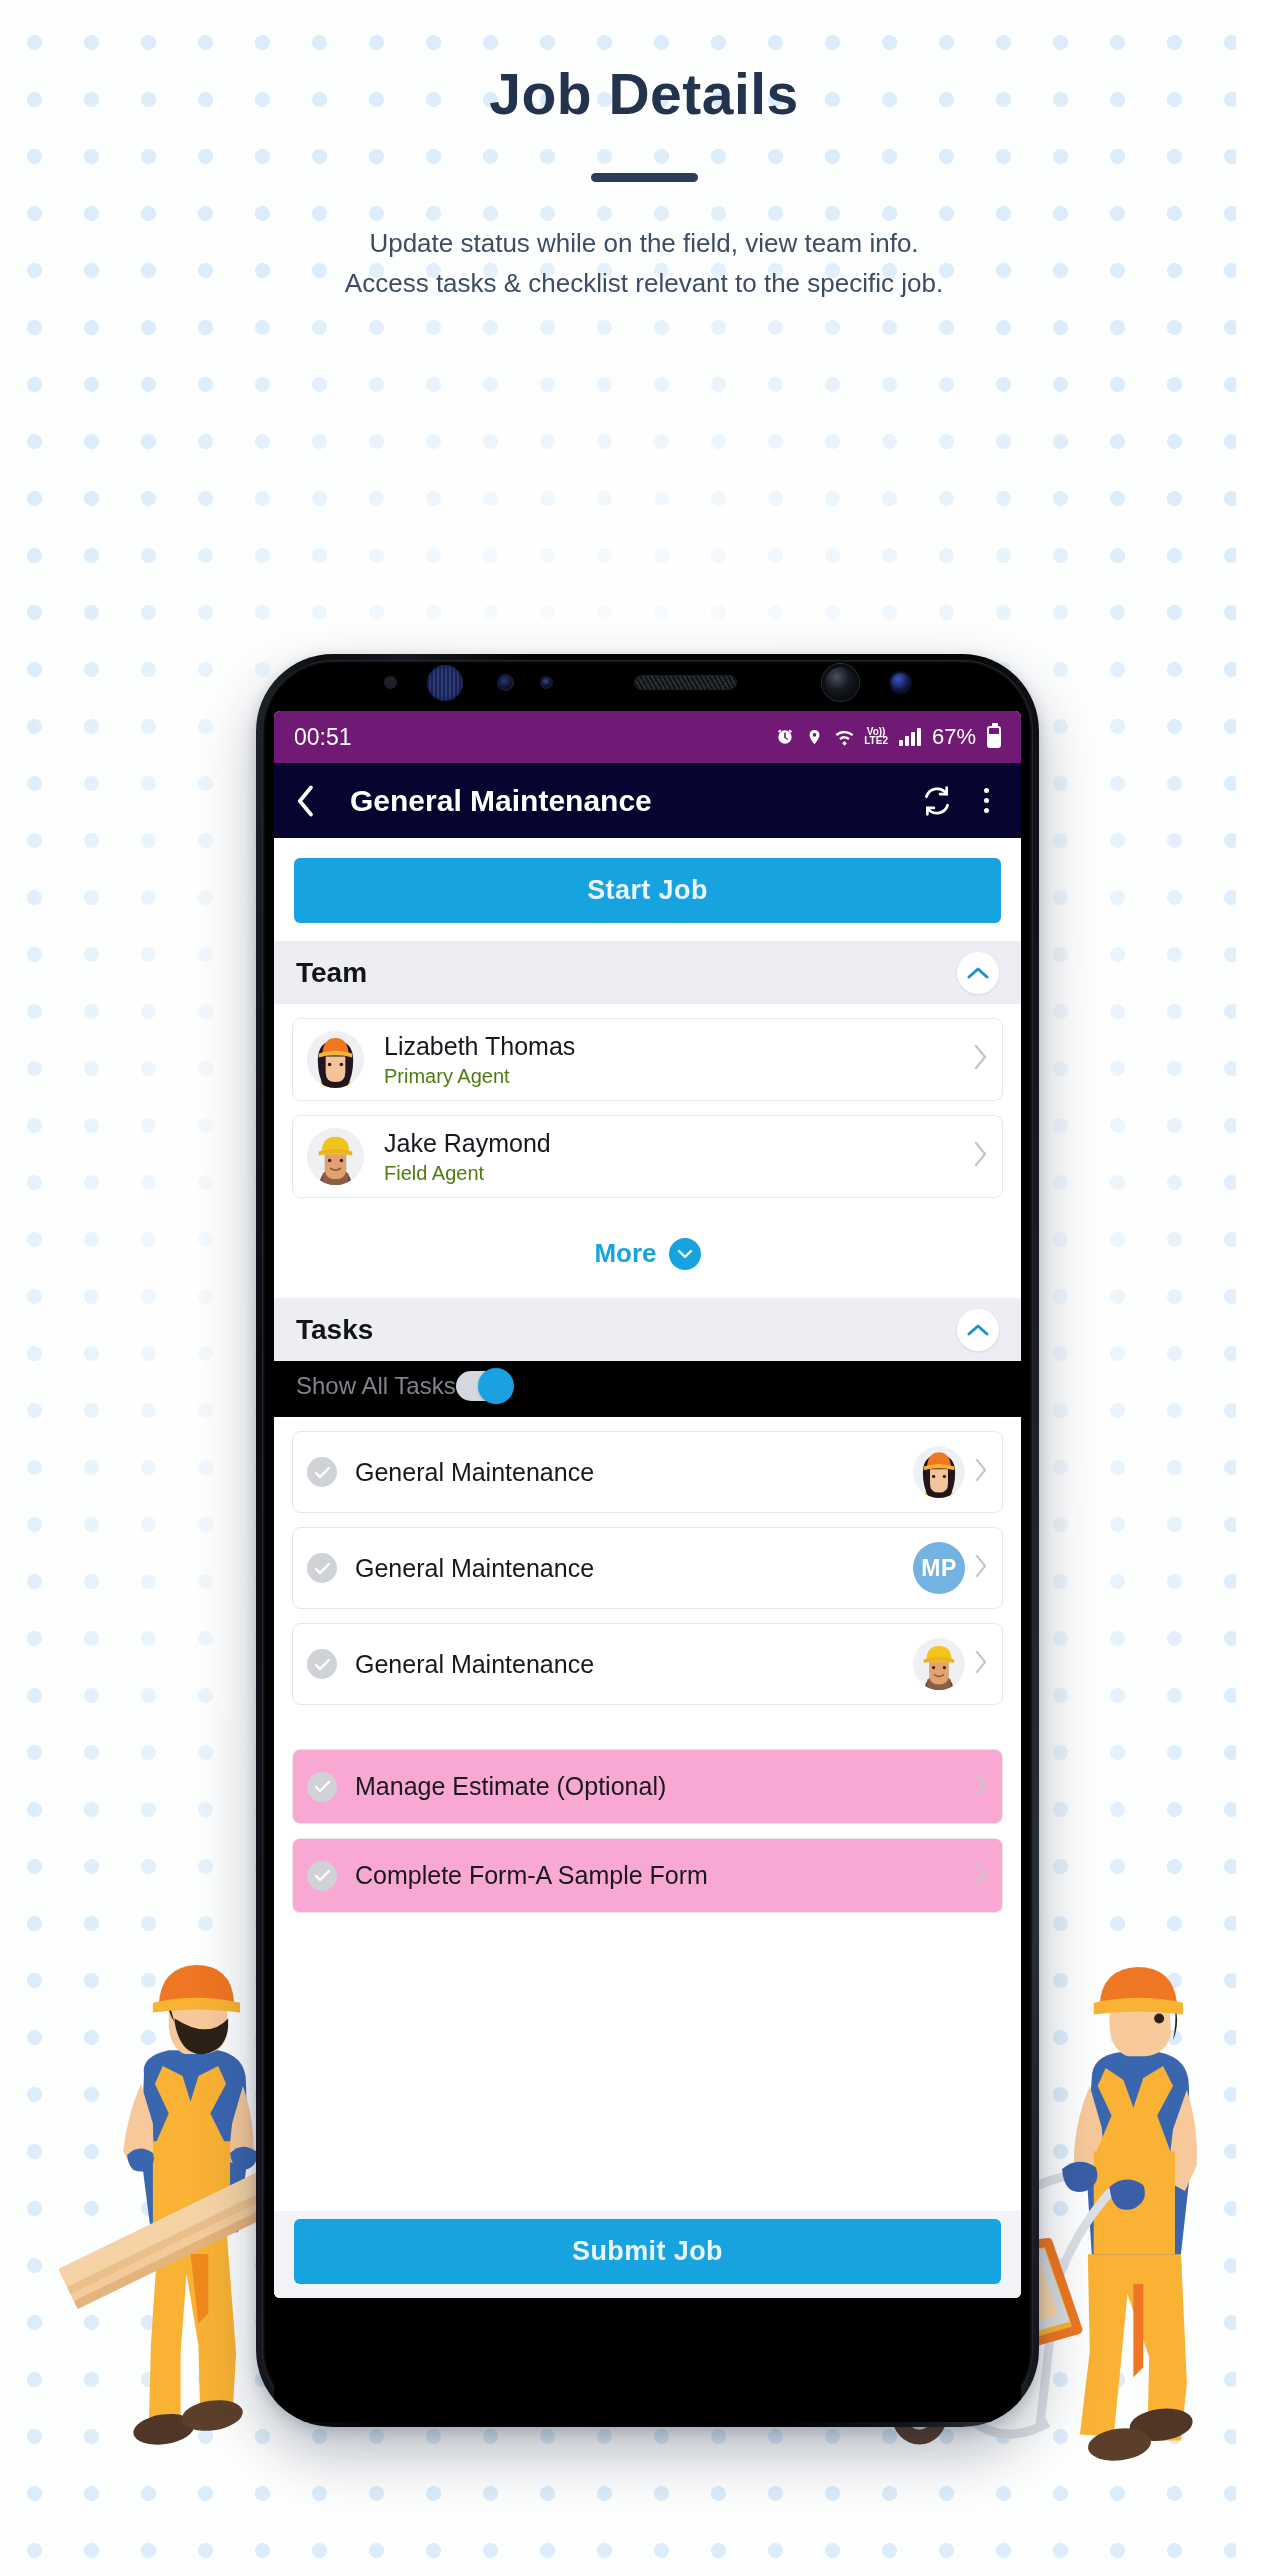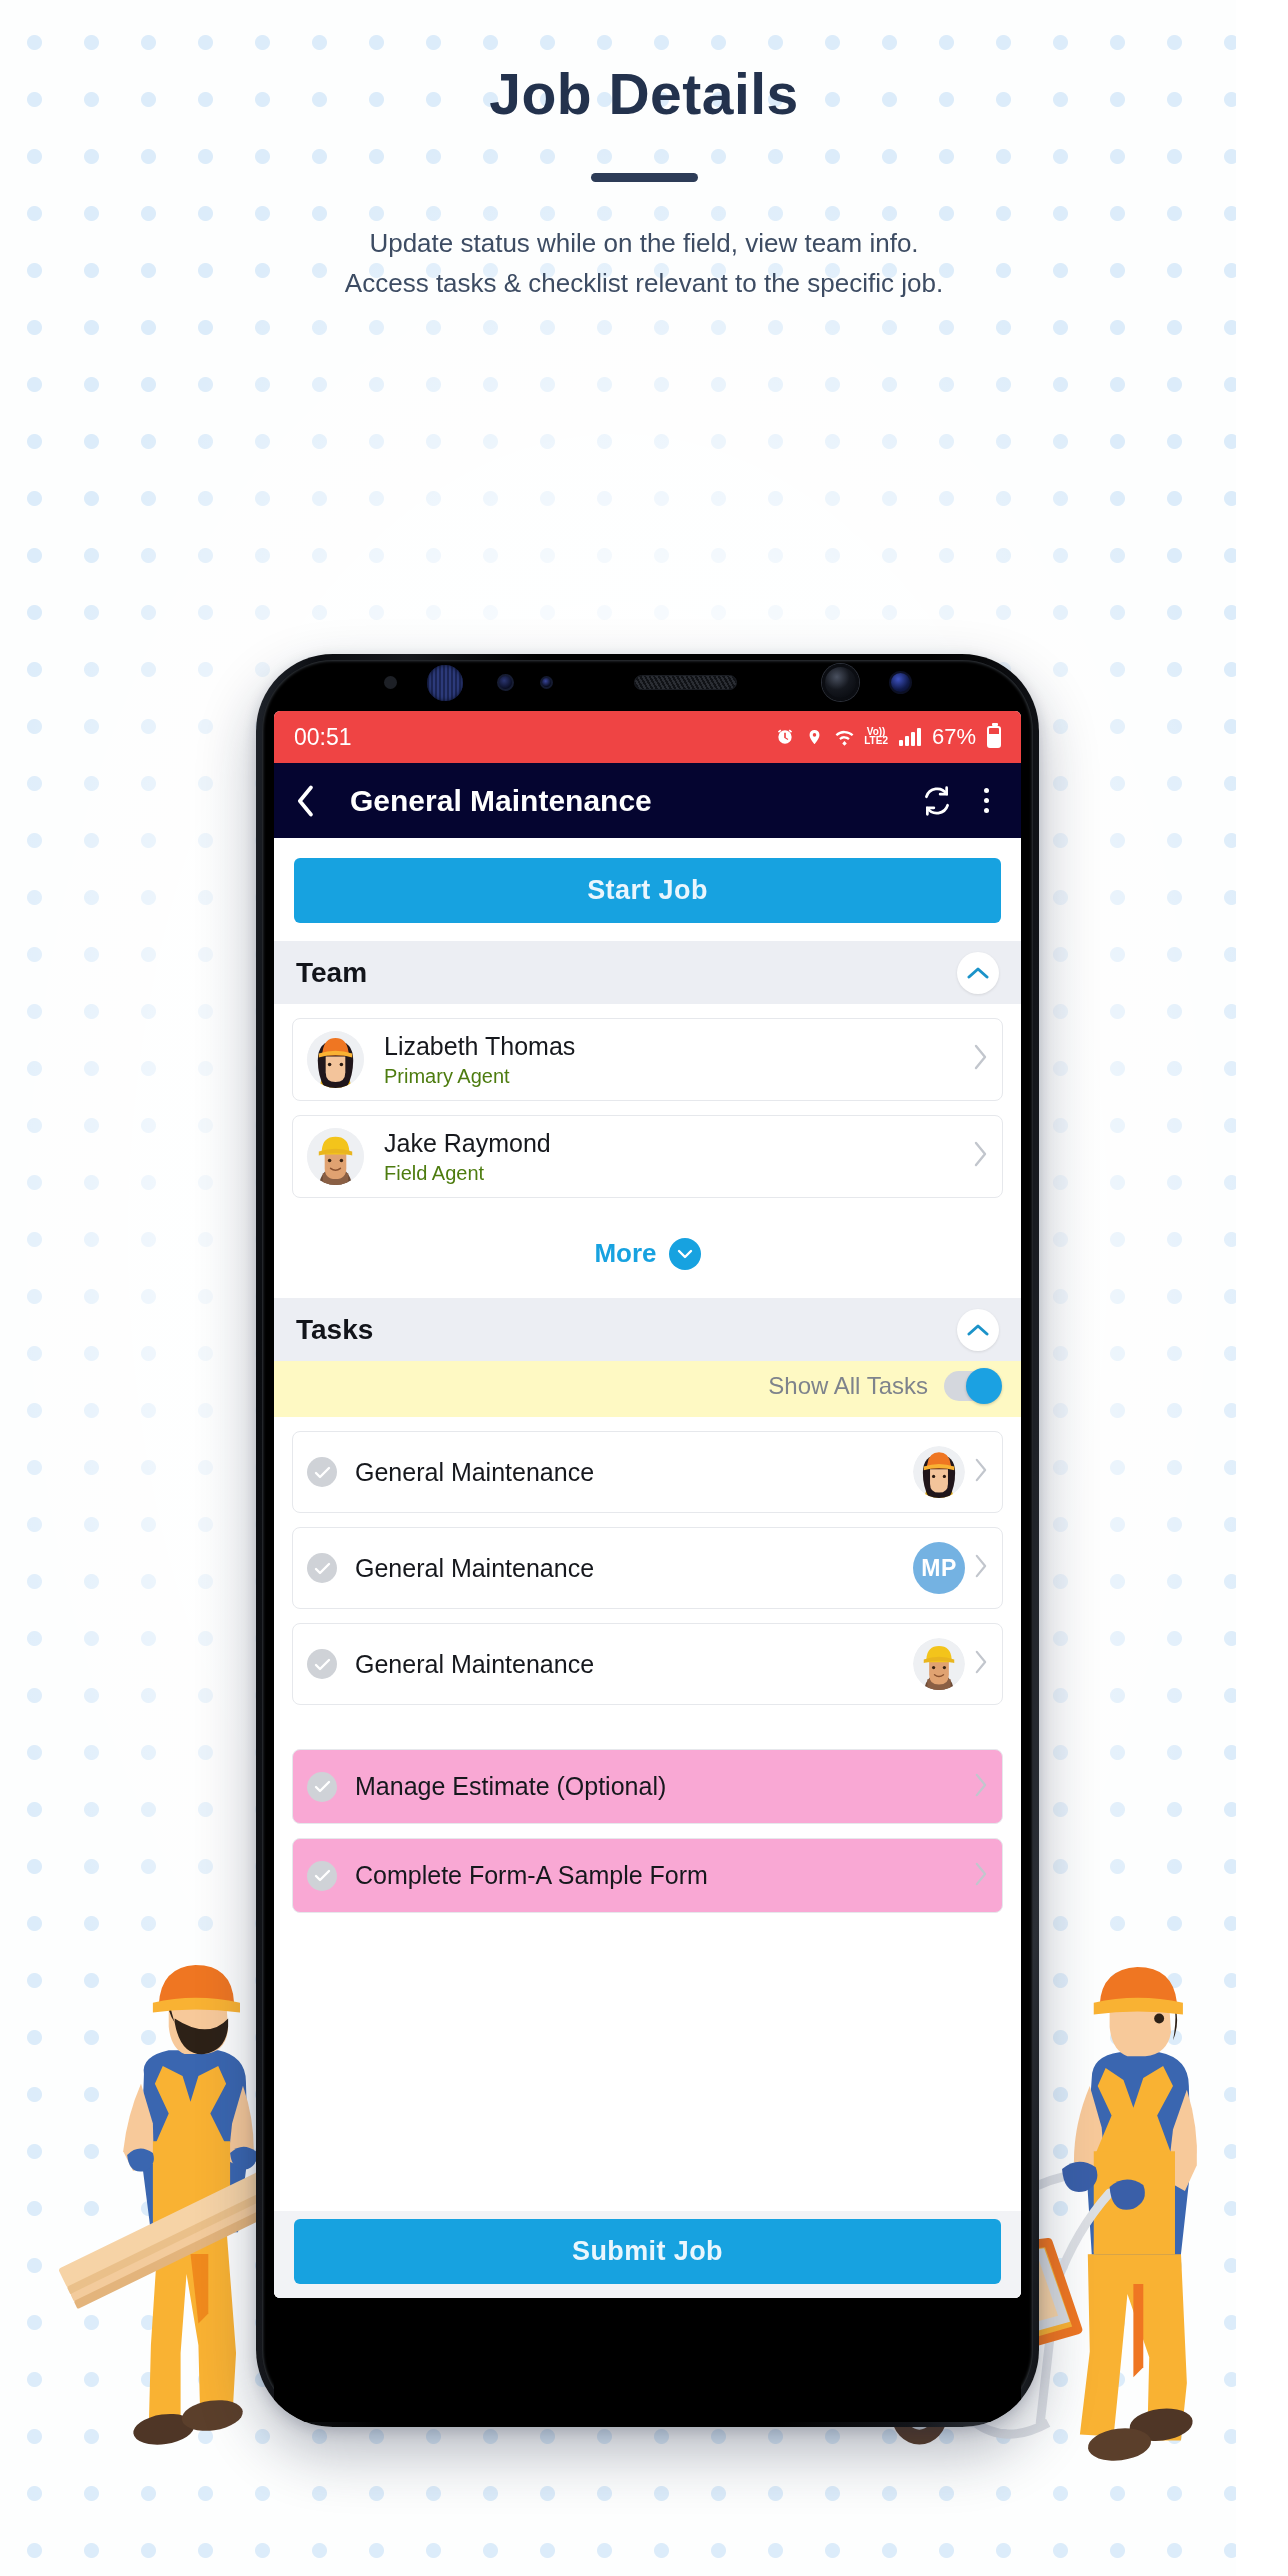--- a/index.html
+++ b/index.html
@@ -96,21 +96,21 @@
     border: 2px solid #0c1024;
   }
 
   .screen {
     position: absolute; left: 18px; top: 57px; width: 747px; height: 1587px;
     background: #f2f3f6; overflow: hidden; border-radius: 6px;
   }
 
   
   .statusbar {
-    height: 52px; background: #ef4444; color: #fff;
+    height: 52px; background: #701a75; color: #fff;
     display: flex; align-items: center; justify-content: space-between;
     padding: 16px 20px; font-size: 23px; font-weight: 500;
   }
   .status-right { display: flex; align-items: center; gap: 11px; font-size: 22px; }
   .si { display: inline-flex; align-items: center; }
   .volte {
     display: inline-flex; flex-direction: column; align-items: center;
     line-height: 0.88; font-size: 10px; font-weight: 700; margin-left: -2px;
   }
   .bars { display: inline-flex; align-items: flex-end; gap: 2px; height: 18px; }
@@ -173,22 +173,22 @@
     display: flex; align-items: flex-start; justify-content: center; gap: 12px;
     padding: 26px 0 12px; cursor: pointer;
   }
   .more-label { color: #17a2e0; font-size: 26px; font-weight: 700; }
   .more-circle {
     width: 32px; height: 32px; border-radius: 50%; background: #17a2e0;
     display: flex; align-items: center; justify-content: center;
   }
 
   .toggle-row {
-    background: #fef9c3; display: flex; align-items: center; justify-content: flex-end;
-    gap: 16px; padding: 10px 22px 16px;
+    background: #000000; display: flex; align-items: center; justify-content: flex-start;
+    padding: 10px 22px 16px;
   }
   .toggle-label { font-size: 24px; color: #7e838c; }
   .switch {
     width: 55px; height: 30px; border-radius: 16px; background: #d4d7dd; position: relative; cursor: pointer;
   }
   .switch .knob {
     position: absolute; right: -3px; top: -3px; width: 36px; height: 36px;
     border-radius: 50%; background: #1ba1e2; box-shadow: 0 1px 3px rgba(0,0,0,0.2);
   }
 

